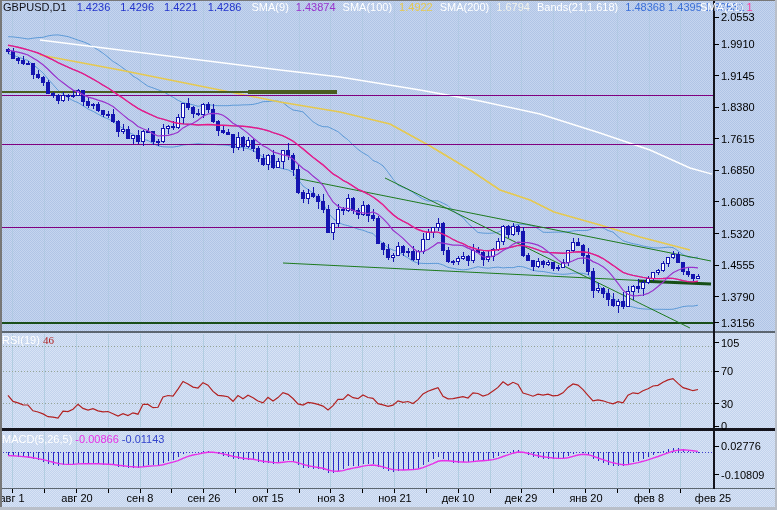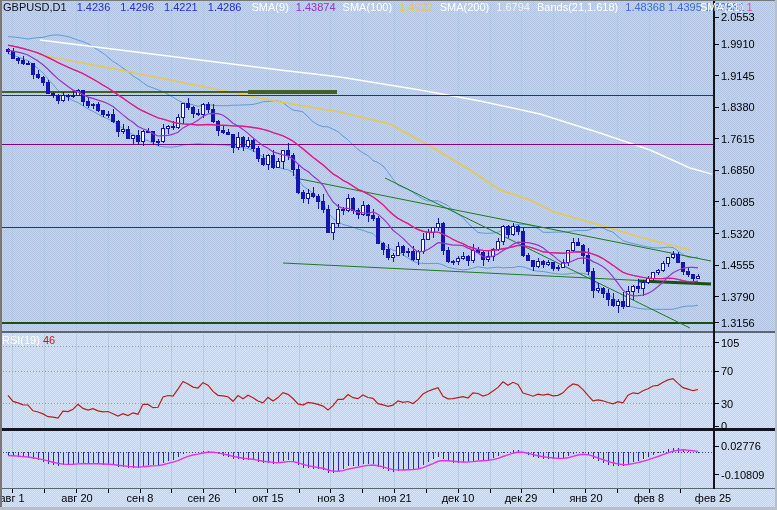--- a/index.html
+++ b/index.html
@@ -652,21 +652,26 @@
     <span id="hdr-indicators"><span class="wlab">SMA(9)</span><span style="color: rgb(153, 51, 204);">1.43874</span><span class="wlab">SMA(100)</span><span style="color: rgb(230, 201, 79);">1.4922</span><span class="wlab">SMA(200)</span><span style="color: rgb(242, 242, 234);">1.6794</span><span class="wlab">Bands(21,1.618)</span><span style="color: rgb(58, 111, 216);">1.48368  1.4395  1.39531</span></span>
   </div>
 
   <div id="corner-sma21">
     <span class="wlab">SMA(21)</span>
     <span id="corner-val" style="color: rgb(255, 59, 160);">1</span>
   </div>
 
   <div id="rsi-hdr" style="letter-spacing: 0px;">
     <span class="wlab">RSI(19)</span>
-    <span id="rsi-val" style="color: rgb(178, 34, 34);">46</span>
+    <span id="rsi-val" style="color: rgb(178, 34, 34); font-family: Liberation Serif, serif;">46</span>
   </div>
 
+  <div id="macd-hdr" style="letter-spacing: 0px;">
+    <span class="wlab">MACD(5,26,5)</span>
+    <span id="macd-v1" style="color: rgb(232, 49, 232);">-0.00866</span>
+    <span id="macd-v2" style="color: rgb(51, 68, 204);">-0.01143</span>
+  </div>
 
   <div class="frame-l"></div>
   <div class="frame-t"></div>
   <div class="frame-r"></div>
   <div class="frame-b"></div>
 </div>
 
 </body></html>

